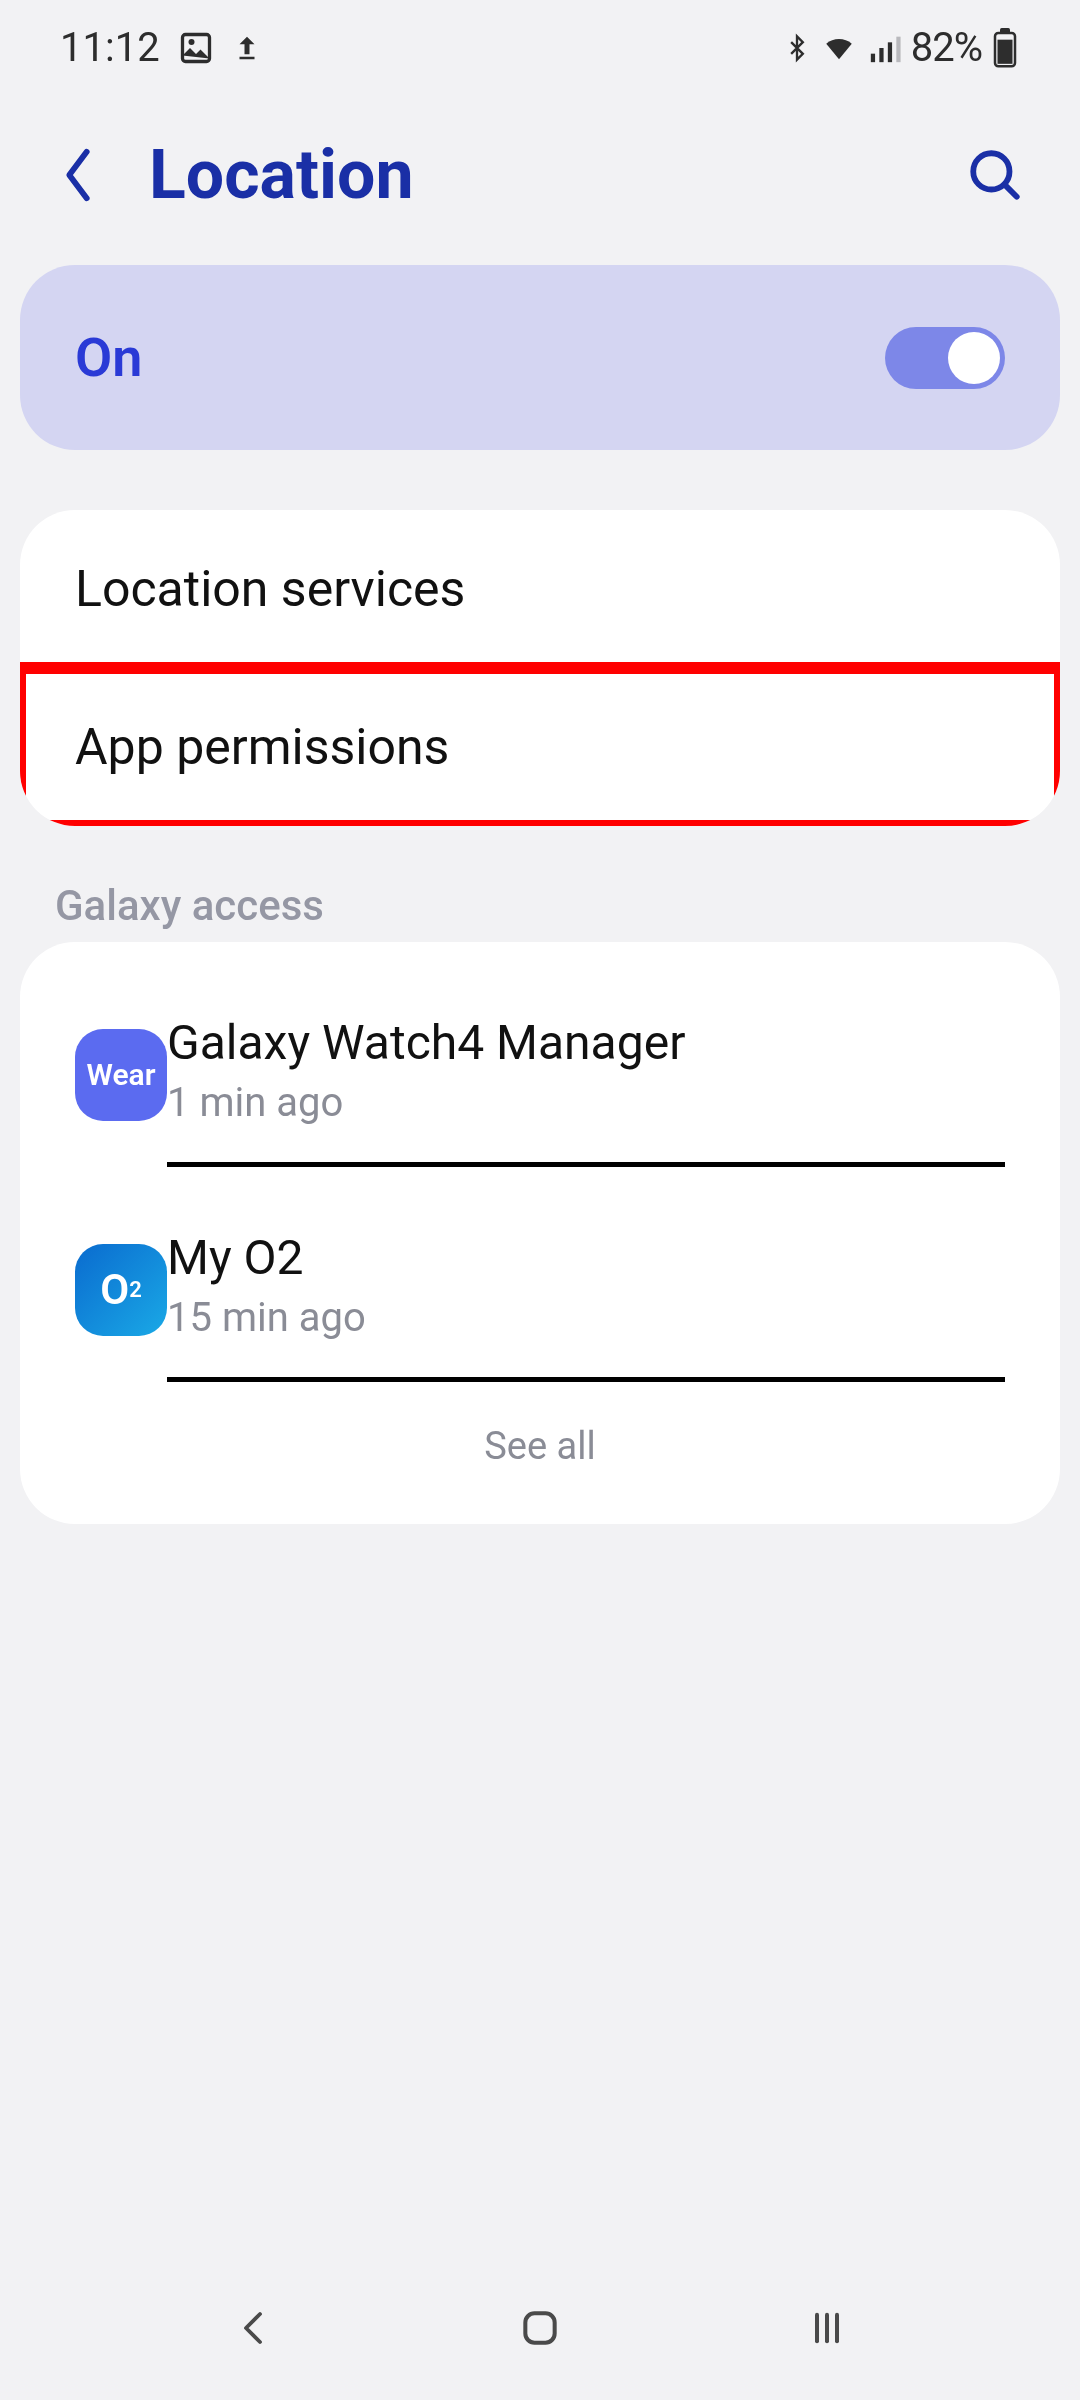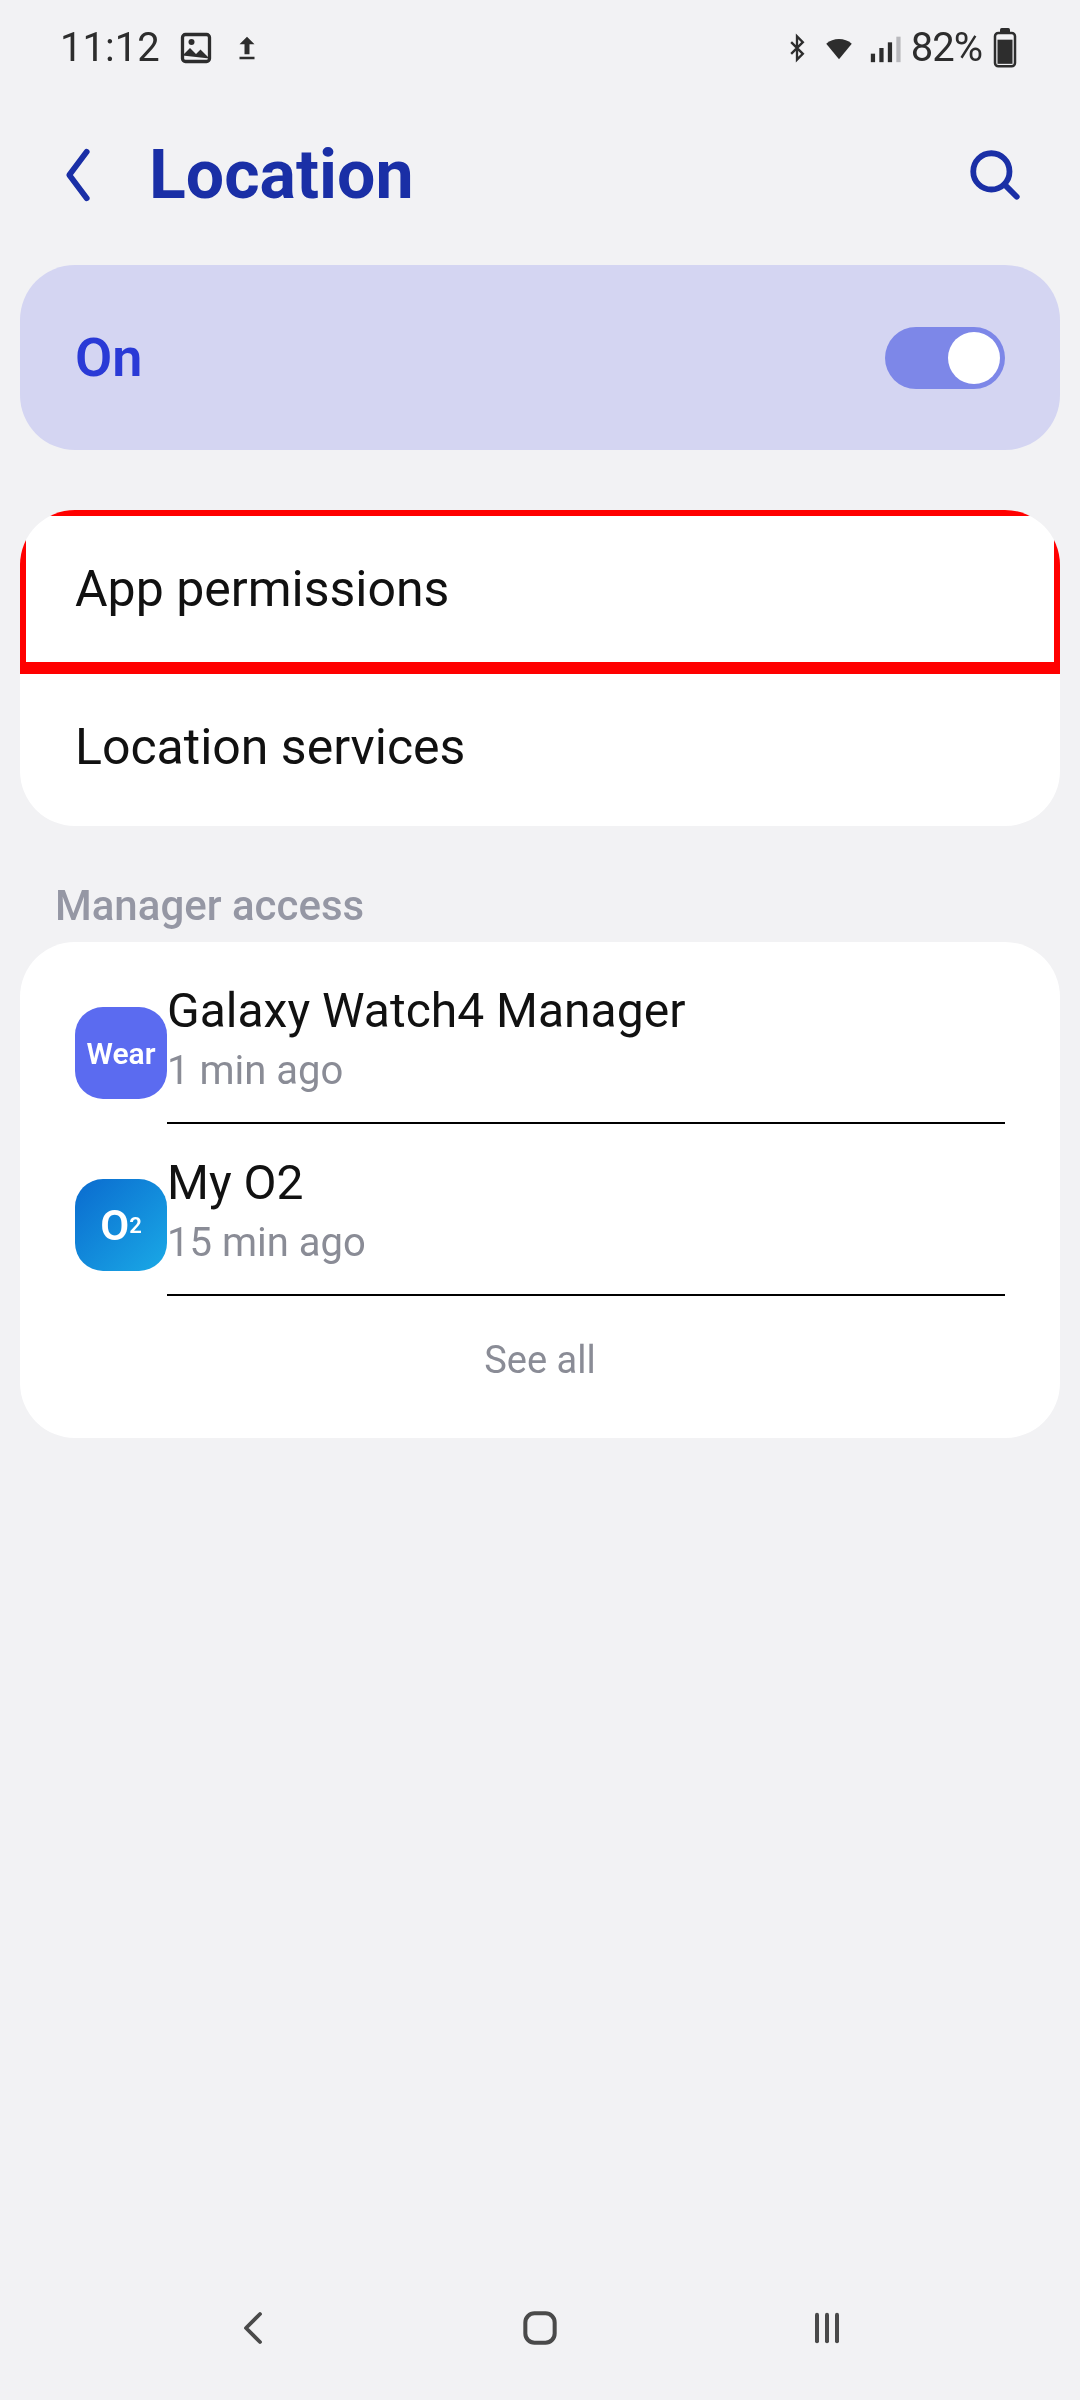--- a/index.html
+++ b/index.html
@@ -33,21 +33,21 @@
   
   .section-label { margin: 55px 0 12px 55px; font-size: 42px; font-weight: 500; color: #9597a4; }
 
   
   .recent-card { margin: 0 20px; background: #fff; border-radius: 55px; padding: 10px 0 20px 0; }
   .recent-row { display: flex; align-items: center; padding: 30px 55px 0 55px; }
   .app-icon { width: 92px; height: 92px; border-radius: 28px; display:flex; align-items:center; justify-content:center; flex-shrink:0; font-weight:600; color:#fff; font-size:30px; }
   .icon-wear { background: #5b6bf0; }
   .icon-maps { background: #fff; border: 1px solid #f0f0f0; }
   .icon-myo2 { background: linear-gradient(135deg, #0a6bcf 0%, #1aa9e6 100%); }
-  .app-texts { flex: 1; border-bottom: 2px solid #000000; padding-bottom: 28px; }
+  .app-texts { flex: 1; border-bottom: 5px solid #000000; padding-bottom: 36px; margin-top: 32px; }
   .app-name { font-size: 48px; color: #111; margin-bottom: 8px; }
   .app-time { font-size: 40px; color: #8a8c96; }
   .see-all { text-align: center; font-size: 38px; color: #8a8c96; padding: 42px 0 36px 0; }
 
   
   .navbar { position: absolute; bottom: 0; left: 0; right: 0; height: 130px; display: flex; align-items: center; justify-content: space-around; padding: 0 110px 15px 110px; }
   .nav-btn { width: 80px; height: 80px; display:flex; align-items:center; justify-content:center; }
 </style>
 </head>
 <body>
@@ -117,29 +117,29 @@
   </div>
 
   <div class="toggle-card">
     <span class="toggle-label">On</span>
     <div class="switch">
         <div class="knob"></div>
       </div>
   </div>
 
   <div class="card">
+    <div class="setting-row">
+      <span>Location services</span>
+    </div>
     <div class="setting-row highlight">
       <span>App permissions</span>
     </div>
-    <div class="setting-row">
-      <span>Location services</span>
-    </div>
   </div>
 
-  <div class="section-label">Manager access</div>
+  <div class="section-label">Galaxy access</div>
 
   <div class="recent-card">
     <div class="recent-row">
       <div class="app-icon icon-wear">Wear</div>
       <div class="app-texts">
         <div class="app-name">Galaxy Watch4 Manager</div>
         <div class="app-time">1 min ago</div>
       </div>
     </div>
     <div class="recent-row">

